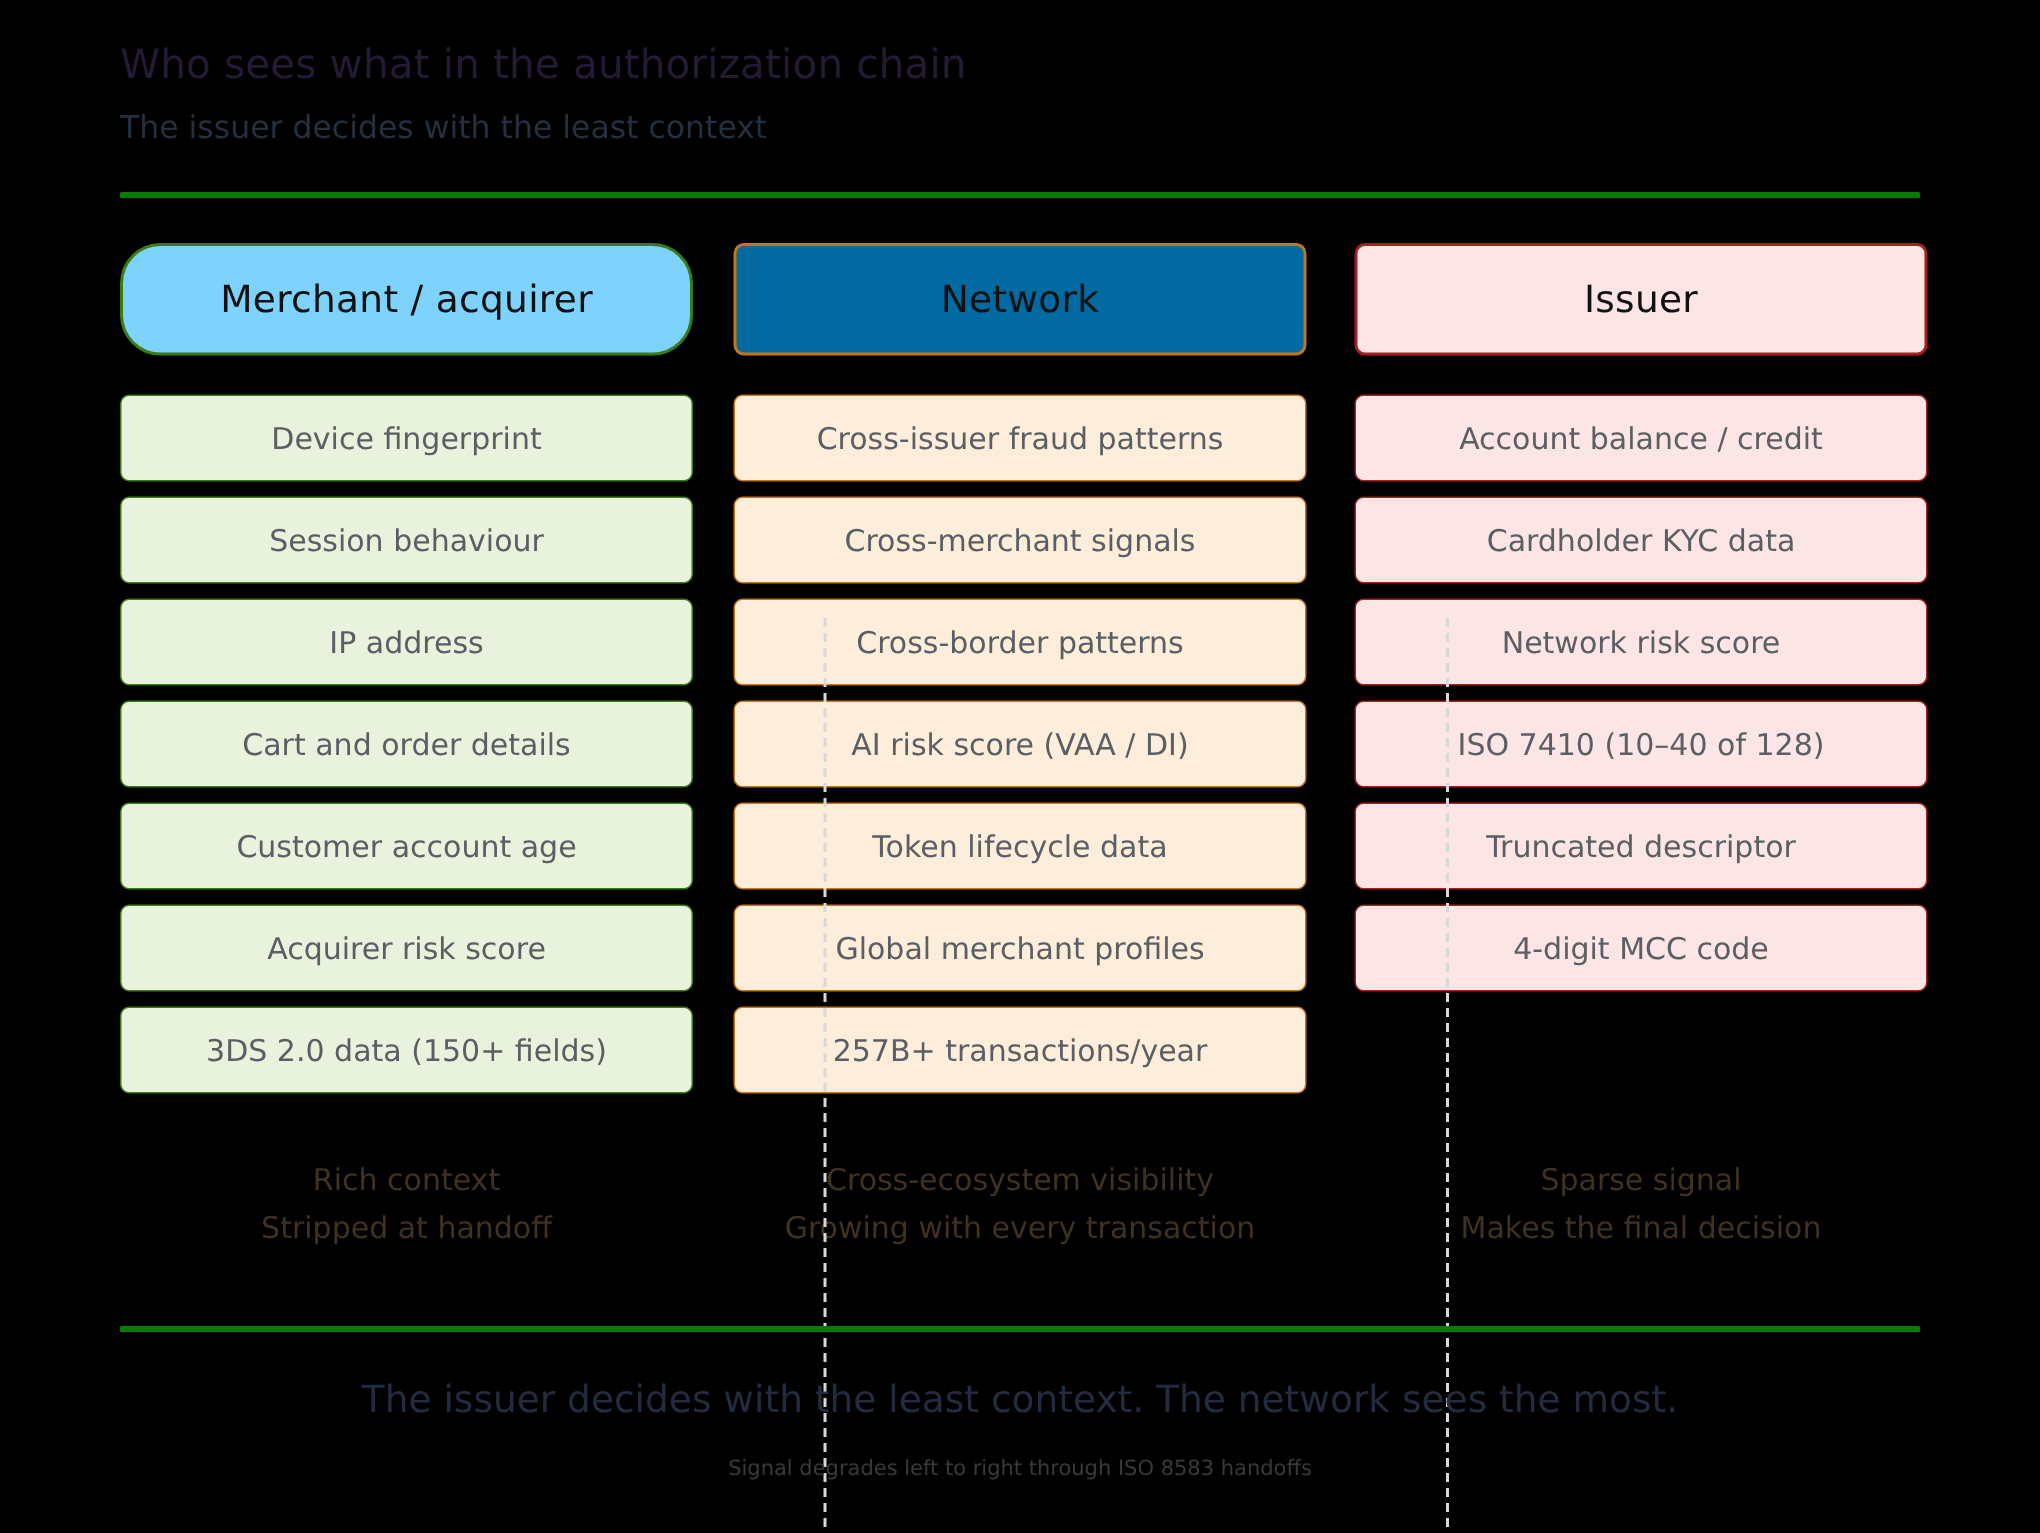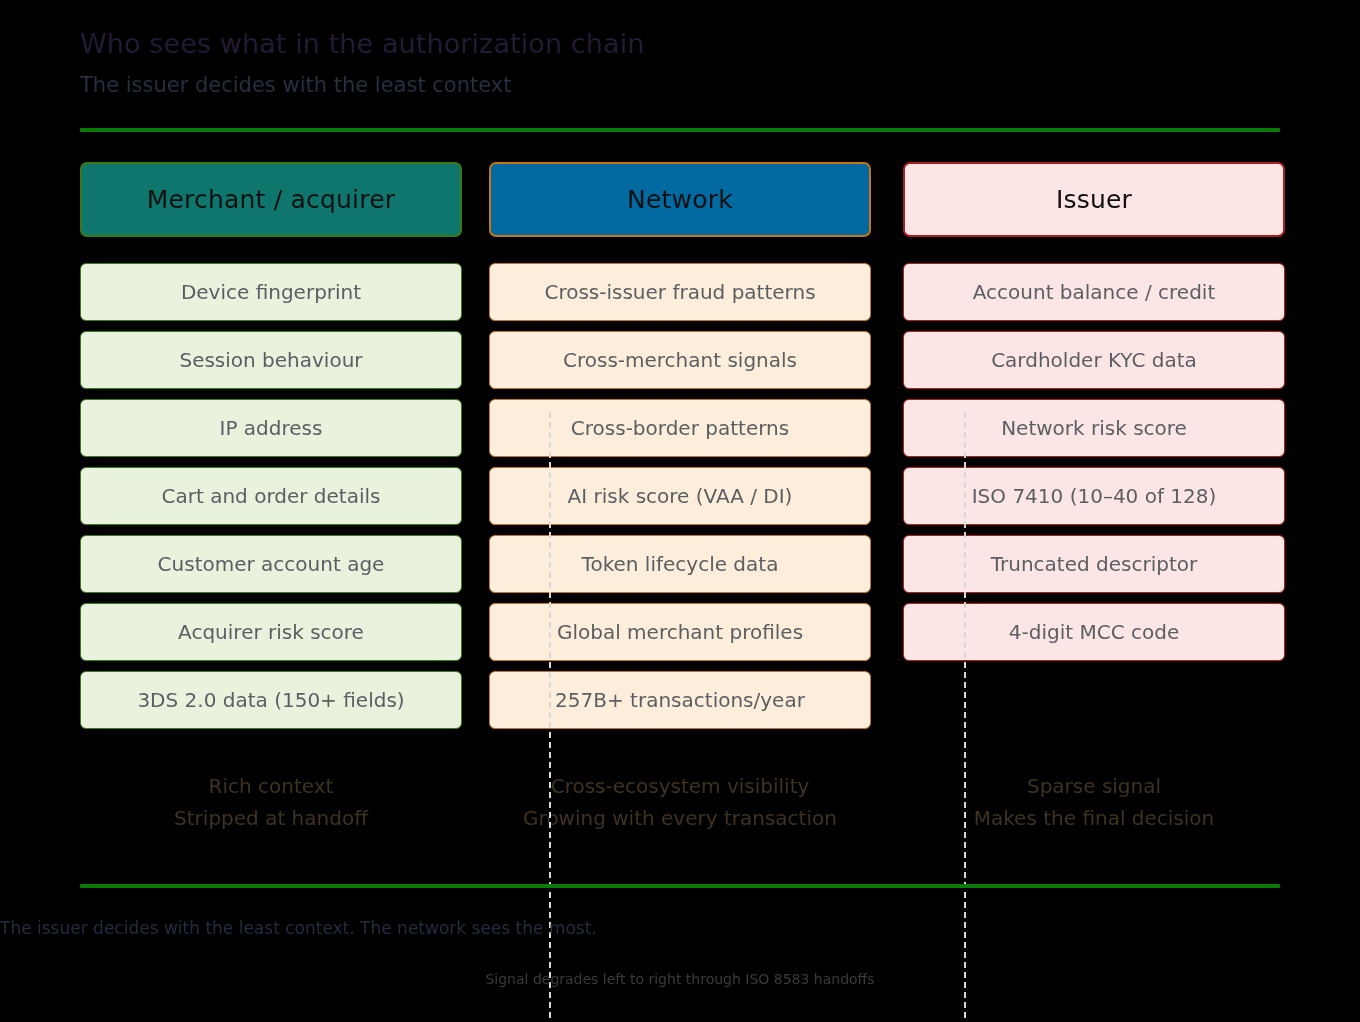--- a/index.html
+++ b/index.html
@@ -80,21 +80,21 @@
     border-radius: 7px;
     border-width: 2px;
     border-style: solid;
     display: flex;
     align-items: center;
     justify-content: center;
     font-size: 25px;
     color: #111111;
     letter-spacing: 0.2px;
   }
-  .col-header.green  { background: #0f766e; border-color: #3c7a14; }
+  .col-header.green  { background: #7dd3fc; border-color: #3c7a14; border-radius: 27px; }
   .col-header.orange { background: #0369a1; border-color: #c4761a; }
   .col-header.red    { background: #fbe5e5; border-color: #a81f20; }
 
   
   .items { margin-top: 26px; }
   .item {
     box-sizing: border-box;
     height: 58px;
     margin-bottom: 10px;
     border-radius: 6px;
@@ -142,22 +142,22 @@
   }
   .vdiv.d0 { left: 469px; }
   .vdiv.d1 { left: 884px; }
 
   
   .footer-main {
     position: absolute;
     left: 0;
     top: 918px;
     width: 1360px;
-    text-align: left;
-    font-size: 17px;
+    text-align: center;
+    font-size: 25px;
     color: #232c3e;
   }
   .footer-sub {
     position: absolute;
     left: 0;
     top: 971px;
     width: 1360px;
     text-align: center;
     font-size: 14px;
     color: #3a3a3a;

